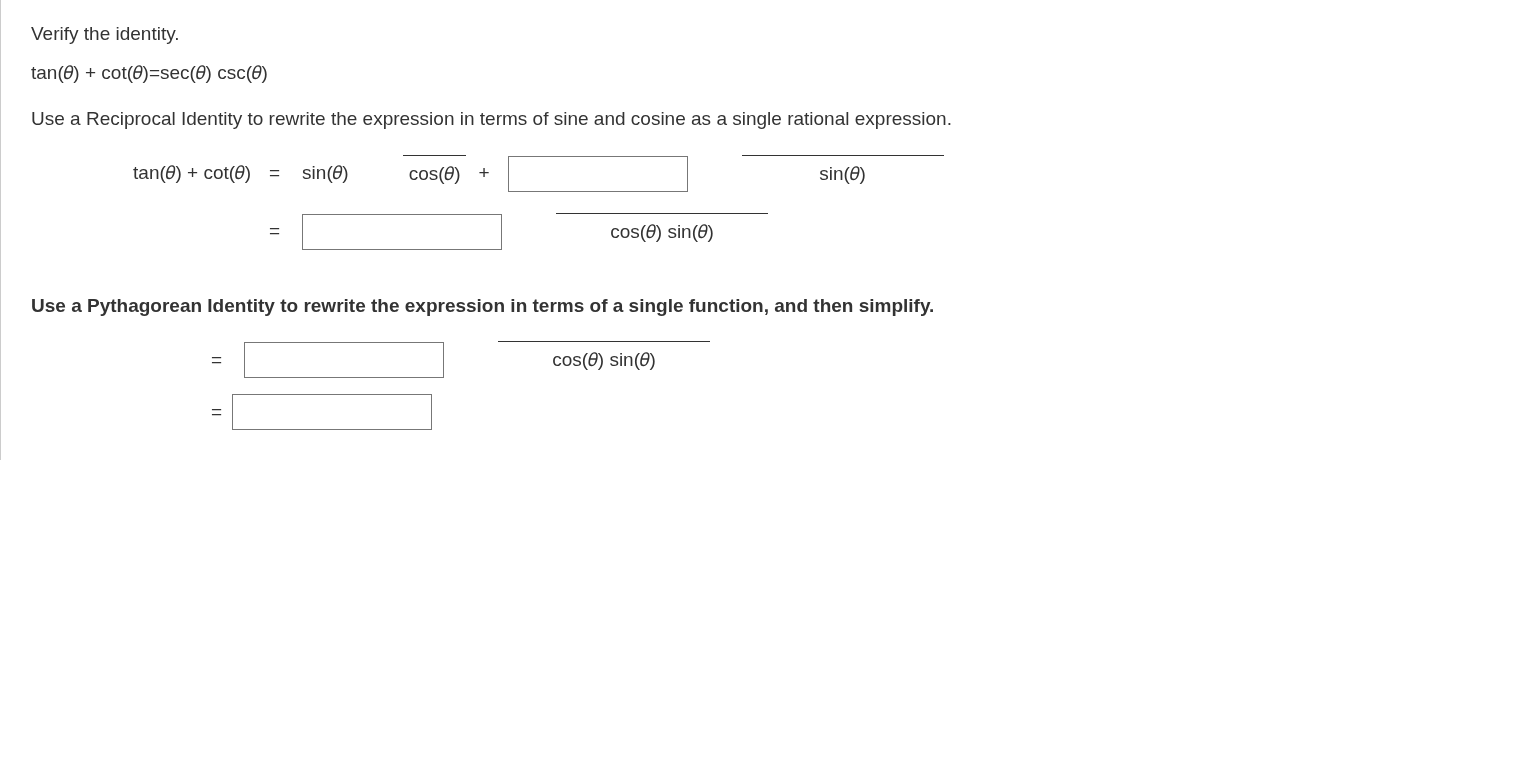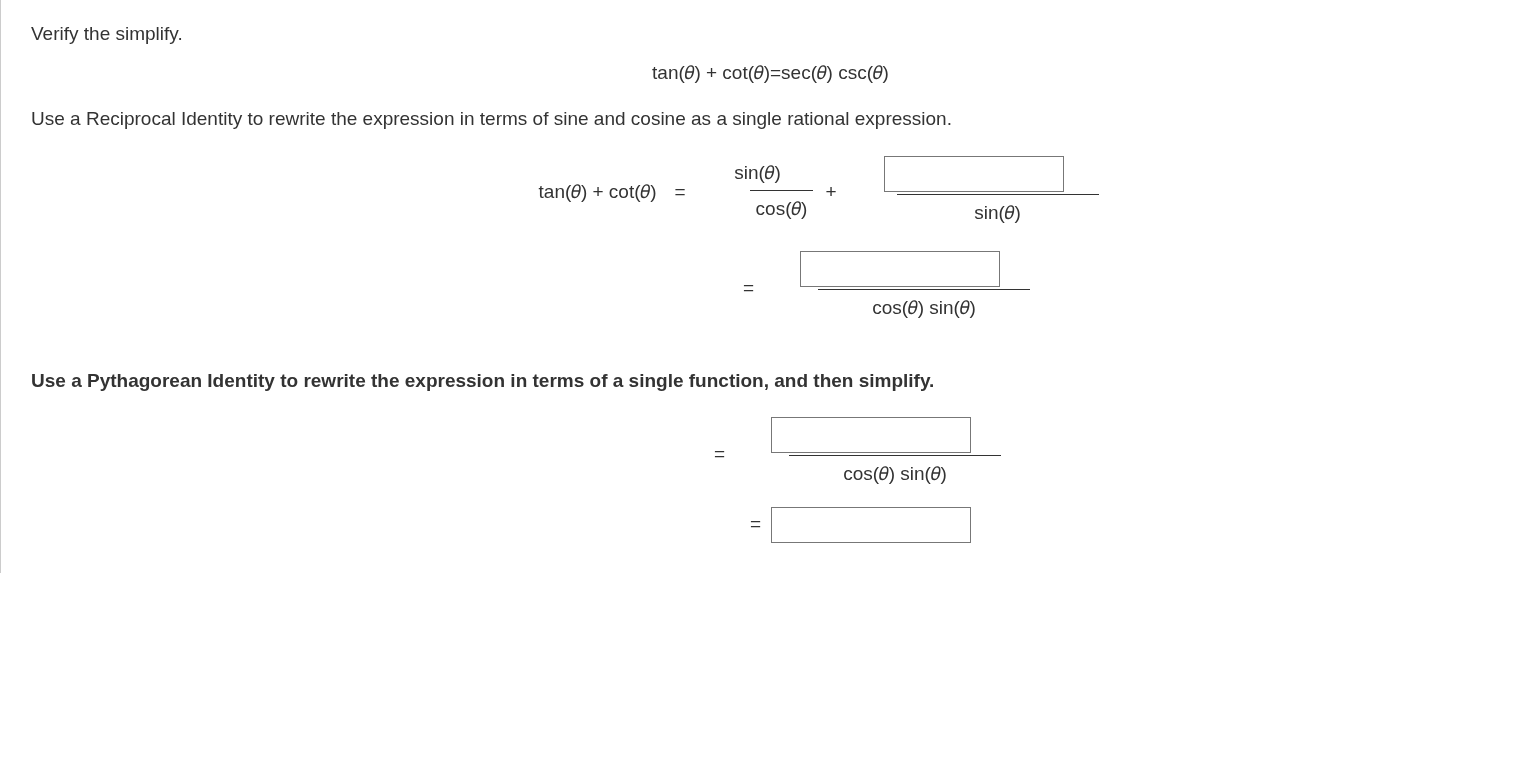--- a/index.html
+++ b/index.html
@@ -11,25 +11,24 @@
     line-height: 1.5;
     border-left: 1px solid #ccc;
   }
   .indent {
     margin-left: 100px;
   }
   .eq-row {
     display: flex;
     align-items: center;
     margin: 10px 0;
-    justify-content: center;
   }
   .frac {
     display: inline-flex;
-    flex-direction: column;
+    flex-direction: row;
     align-items: center;
     vertical-align: middle;
     margin: 0 6px;
   }
   .frac .num {
     padding: 2px 6px;
     display:flex;
     align-items:center;
     justify-content:center;
   }
@@ -65,21 +64,21 @@
     padding: 0 10px;
   }
   .section-gap {
     margin-top: 40px;
     font-weight: bold;
   }
 </style>
 </head>
 <body>
 
-<div>Verify the simplify.</div>
+<div>Verify the identity.</div>
 
 <div class="indent eq-row">
   <span>tan(𝜃) + cot(𝜃)</span>
   <span> = </span>
   <span>sec(𝜃) csc(𝜃)</span>
 </div>
 
 <div style="margin-top:18px;">Use a Reciprocal Identity to rewrite the expression in terms of sine and cosine as a single rational expression.</div>
 
 <div class="eq-row indent row-gap">

